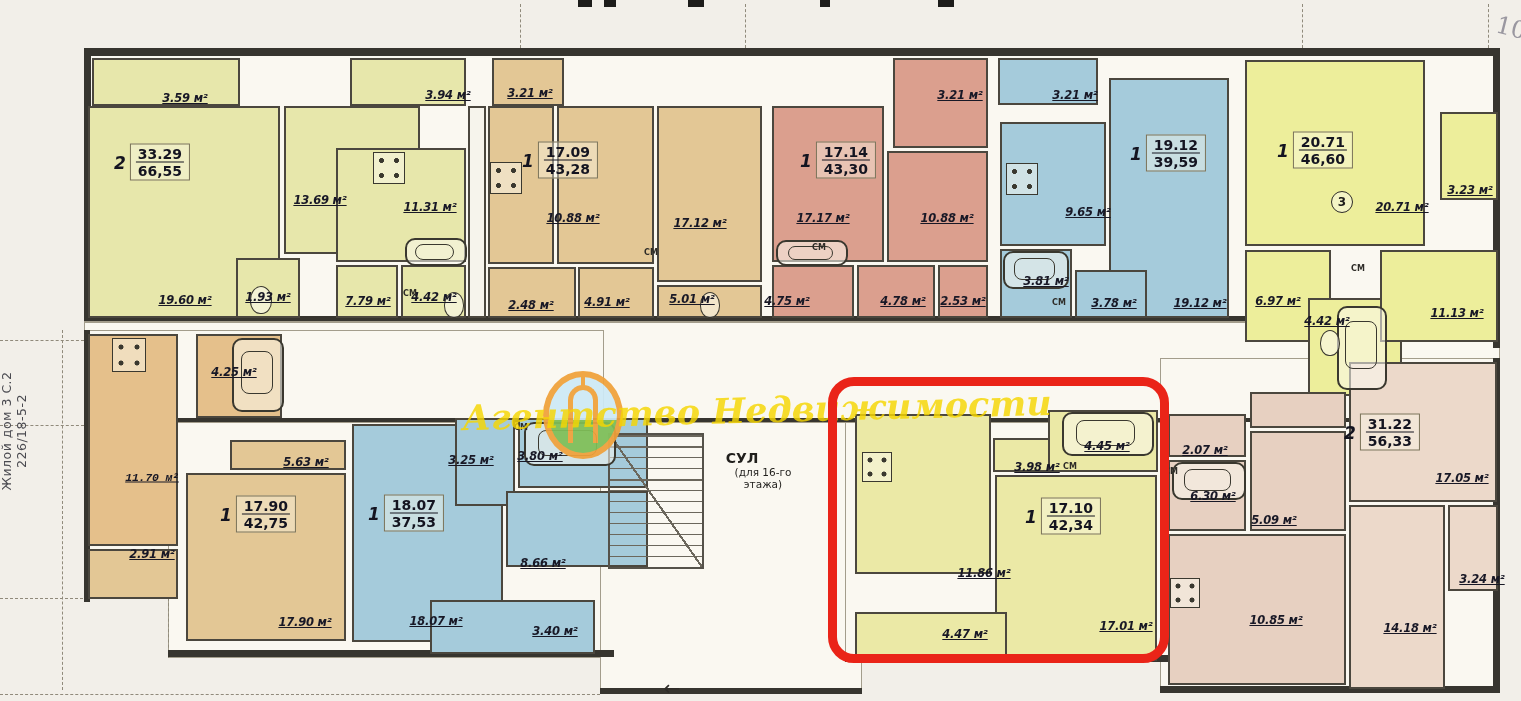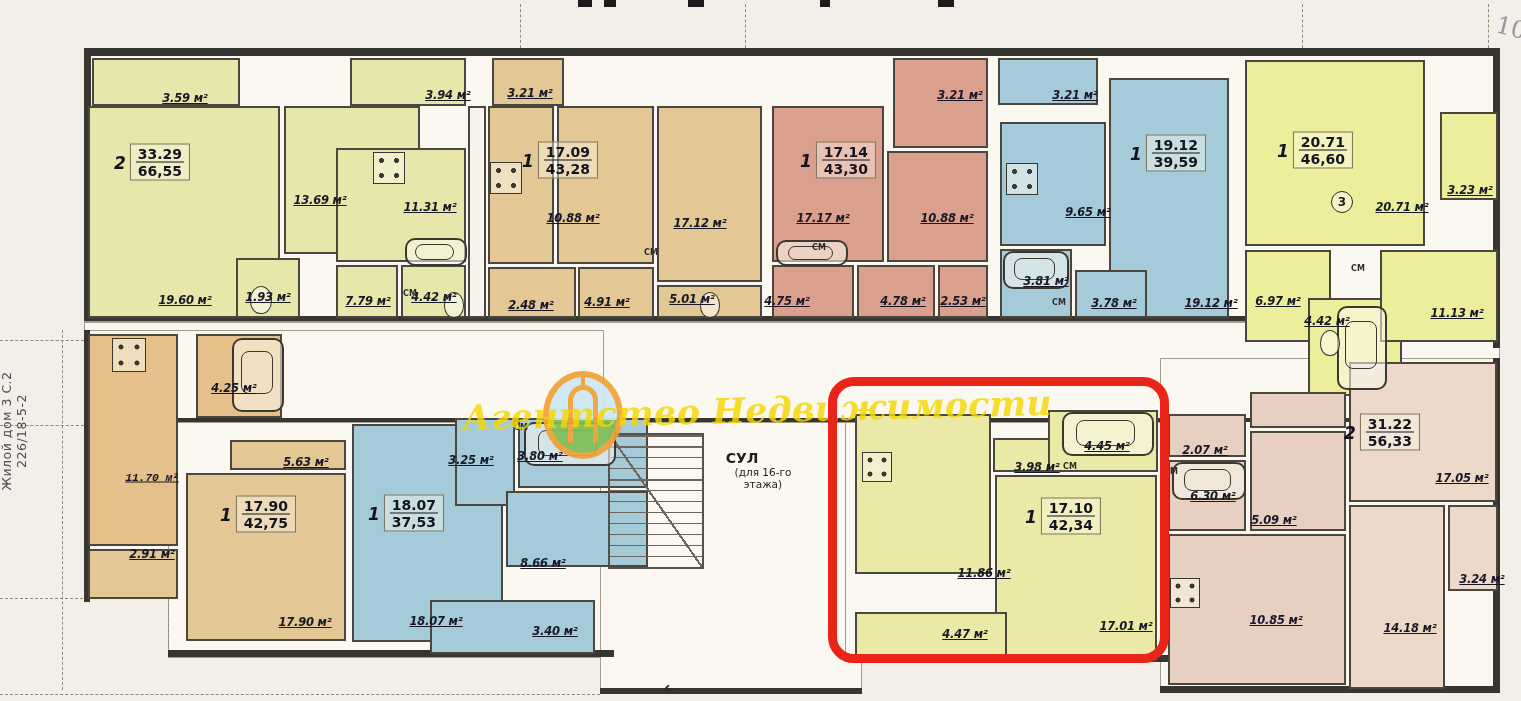--- a/index.html
+++ b/index.html
@@ -213,27 +213,27 @@
     <div class="lbl" style="left: 823px; top: 218px;">17.17 м²</div>
     <div class="lbl" style="left: 787px; top: 301px;">4.75 м²</div>
     <div class="lbl" style="left: 960px; top: 95px;">3.21 м²</div>
     <div class="lbl" style="left: 947px; top: 218px;">10.88 м²</div>
     <div class="lbl" style="left: 903px; top: 301px; font-style: italic;">4.78 м²</div>
     <div class="lbl" style="left: 963px; top: 301px;">2.53 м²</div>
     <div class="lbl" style="left: 1075px; top: 95px;">3.21 м²</div>
     <div class="lbl" style="left: 1088px; top: 212px;">9.65 м²</div>
     <div class="lbl" style="left: 1046px; top: 281px;">3.81 м²</div>
     <div class="lbl" style="left: 1114px; top: 303px;">3.78 м²</div>
-    <div class="lbl" style="left: 1200px; top: 303px; margin-left: 11px;">19.12 м²</div>
+    <div class="lbl" style="left: 1200px; top: 303px;">19.12 м²</div>
     <div class="lbl" style="left: 1402px; top: 207px;">20.71 м²</div>
     <div class="lbl" style="left: 1470px; top: 190px;">3.23 м²</div>
     <div class="lbl" style="left: 1278px; top: 301px;">6.97 м²</div>
     <div class="lbl" style="left: 1327px; top: 321px;">4.42 м²</div>
     <div class="lbl" style="left: 1457px; top: 313px;">11.13 м²</div>
-    <div class="lbl" style="left: 234px; top: 388px;">4.25 м²</div>
+    <div class="lbl" style="left: 234px; top: 372px;">4.25 м²</div>
     <div class="lbl" style="left: 152px; top: 477px; font-family: Liberation Mono, monospace;">11.70 м²</div>
     <div class="lbl" style="left: 152px; top: 554px;">2.91 м²</div>
     <div class="lbl" style="left: 306px; top: 462px;">5.63 м²</div>
     <div class="lbl" style="left: 305px; top: 622px;">17.90 м²</div>
     <div class="lbl" style="left: 471px; top: 460px;">3.25 м²</div>
     <div class="lbl" style="left: 540px; top: 456px;">3.80 м²</div>
     <div class="lbl" style="left: 543px; top: 563px;">8.66 м²</div>
     <div class="lbl" style="left: 436px; top: 621px;">18.07 м²</div>
     <div class="lbl" style="left: 555px; top: 631px;">3.40 м²</div>
     <div class="lbl" style="left: 1037px; top: 467px;">3.98 м²</div>

